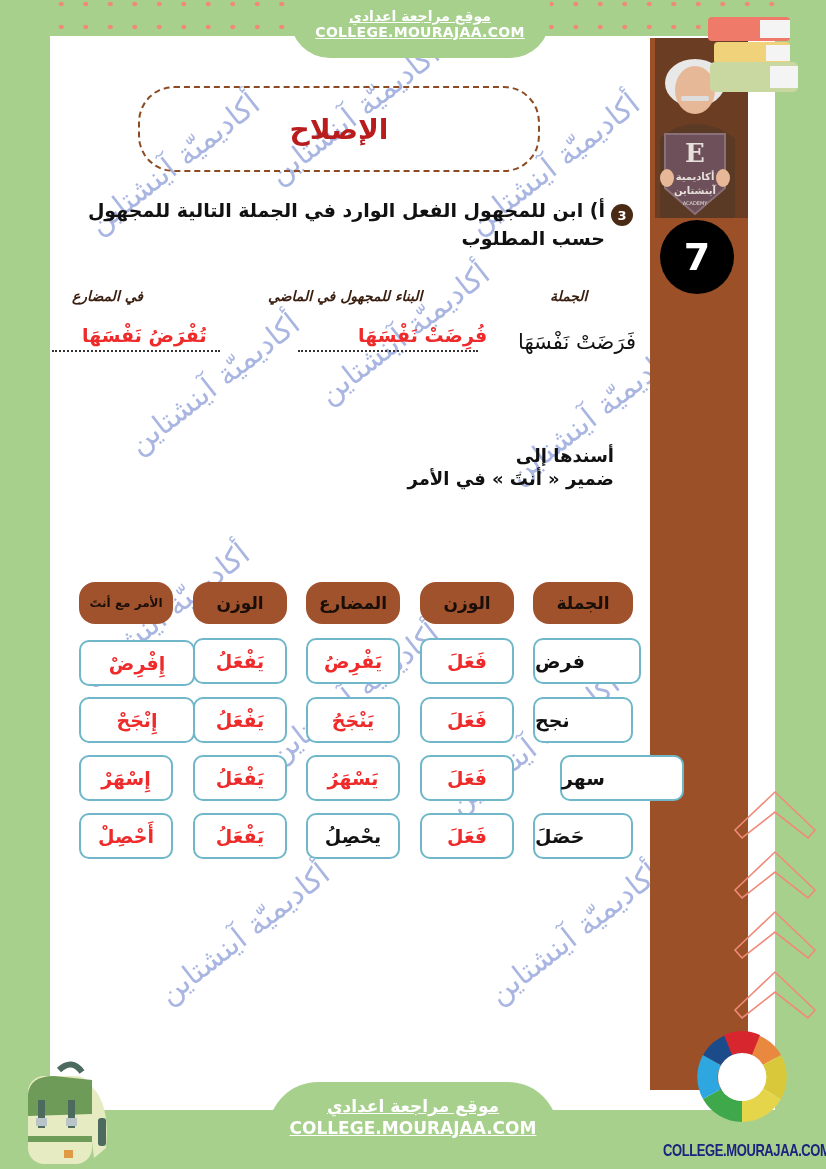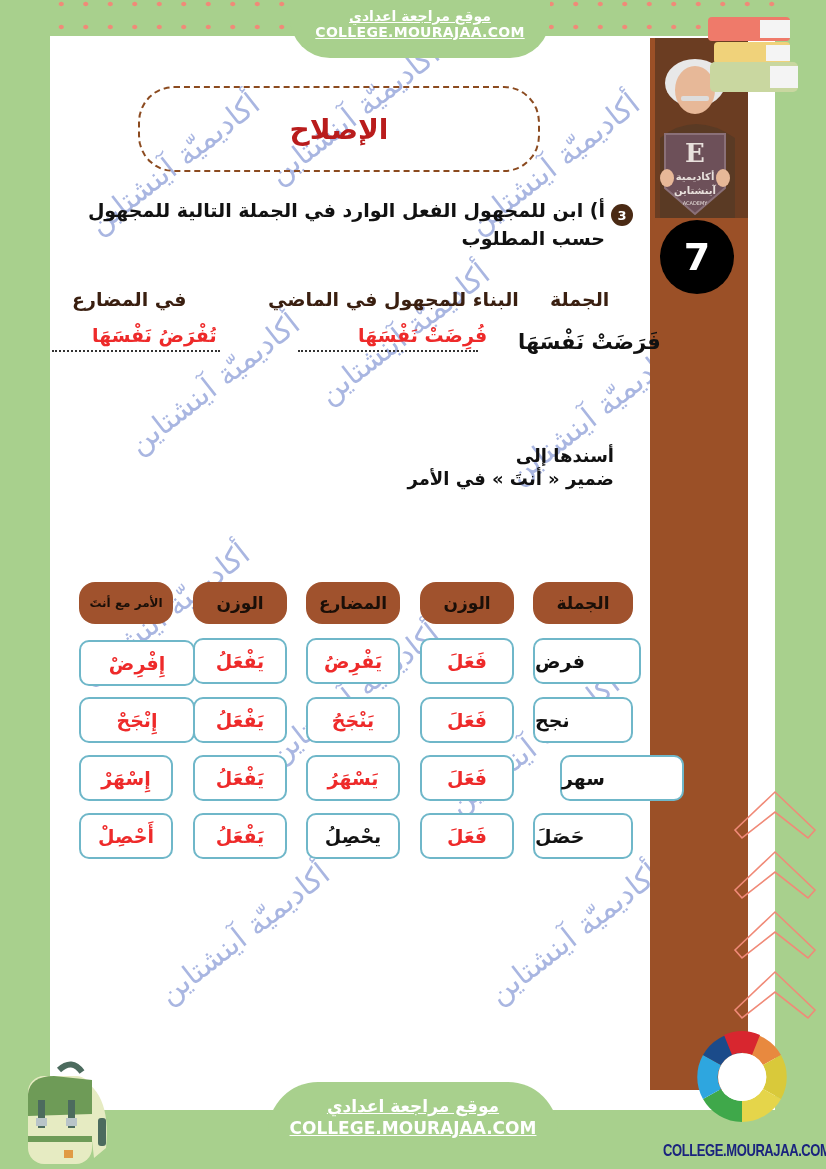--- a/index.html
+++ b/index.html
@@ -34,22 +34,22 @@
 
   
   .title-box { position: absolute; left: 138px; top: 86px; width: 402px; height: 86px; border: 2px dashed #8b4a1f; border-radius: 36px; display: flex; align-items: center; justify-content: center; }
   .title-box span { color: #b91c1c; font-size: 28px; font-weight: bold; direction: rtl; }
 
   .rtl { direction: rtl; text-align: right; }
 
   .q-badge { position: absolute; left: 611px; top: 204px; width: 22px; height: 22px; border-radius: 50%; background: #4a2a14; color: #fff; font-size: 13px; font-weight: bold; display: flex; align-items: center; justify-content: center; }
   .q-a { position: absolute; left: 60px; top: 196px; width: 545px; font-size: 19px; font-weight: bold; color: #111; line-height: 28px; }
 
-  .col-head { position: absolute; top: 288px; font-size: 19px; font-weight: bold; color: #3a1f10; direction: rtl; }
-  .sentence { position: absolute; left: 518px; top: 330px; font-size: 21px; font-weight: bold; color: #111; direction: rtl; }
+  .col-head { position: absolute; top: 288px; font-size: 14px; font-weight: bold; color: #3a1f10; direction: rtl; font-style: italic; }
+  .sentence { position: absolute; left: 518px; top: 330px; font-size: 21px; font-weight: normal; color: #111; direction: rtl; }
   .answer { position: absolute; top: 324px; font-size: 19px; font-weight: bold; color: #ee2a2a; direction: rtl; }
   .dotted { position: absolute; top: 350px; border-bottom: 2px dotted #333; height: 2px; }
 
   .q-b { position: absolute; left: 70px; top: 444px; width: 562px; font-size: 18px; font-weight: bold; color: #111; line-height: 23px; }
 
   
   .hdr { position: absolute; top: 582px; height: 42px; background: #a0522d; border-radius: 16px; display: flex; align-items: center; justify-content: center; font-size: 17px; font-weight: bold; color: #1a0f08; direction: rtl; }
   .hdr.small { font-size: 12px; }
   .cell { position: absolute; height: 46px; border: 2px solid #6fb7c9; border-radius: 10px; background: #fff; display: flex; align-items: center; justify-content: center; font-size: 19px; font-weight: bold; direction: rtl; }
   .cell.red { color: #ee2a2a; }
@@ -130,21 +130,21 @@
 <div class="q-a rtl">أ) ابن للمجهول الفعل الوارد في الجملة التالية للمجهول حسب المطلوب</div>
 
 <div class="col-head" style="left:550px">الجملة</div>
 <div class="col-head" style="left:268px">البناء للمجهول في الماضي</div>
 <div class="col-head" style="left:72px">في المضارع</div>
 
 <div class="sentence">فَرَضَتْ نَفْسَهَا</div>
 <div class="dotted" style="left:298px;width:180px"></div>
 <div class="answer" style="left:358px">فُرِضَتْ نَفْسَهَا</div>
 <div class="dotted" style="left:52px;width:168px"></div>
-<div class="answer" style="left:92px">تُفْرَضُ نَفْسَهَا</div>
+<div class="answer" style="left:82px">تُفْرَضُ نَفْسَهَا</div>
 
 <div class="q-b rtl">
   <div style="padding-right:18px">أسندها إلى</div>
   <div style="padding-right:18px">ضمير « أنتَ » في الأمر</div>
 </div>
 
 <div class="hdr" style="left:533px;width:100px">الجملة</div>
 <div class="hdr" style="left:420px;width:94px">الوزن</div>
 <div class="hdr" style="left:306px;width:94px">المضارع</div>
 <div class="hdr" style="left:193px;width:94px">الوزن</div>

